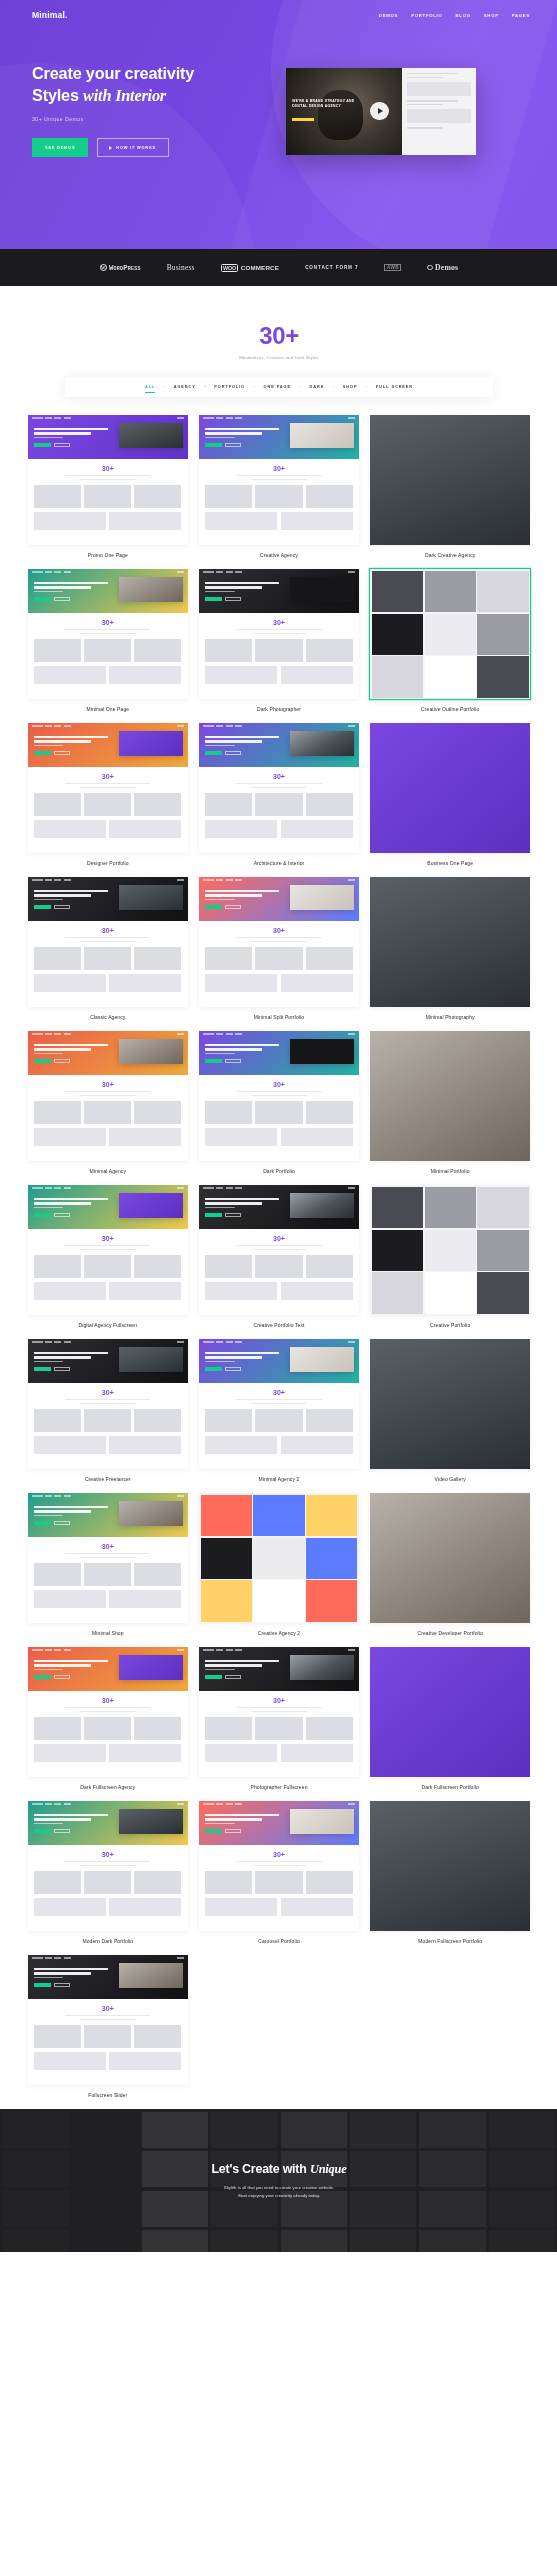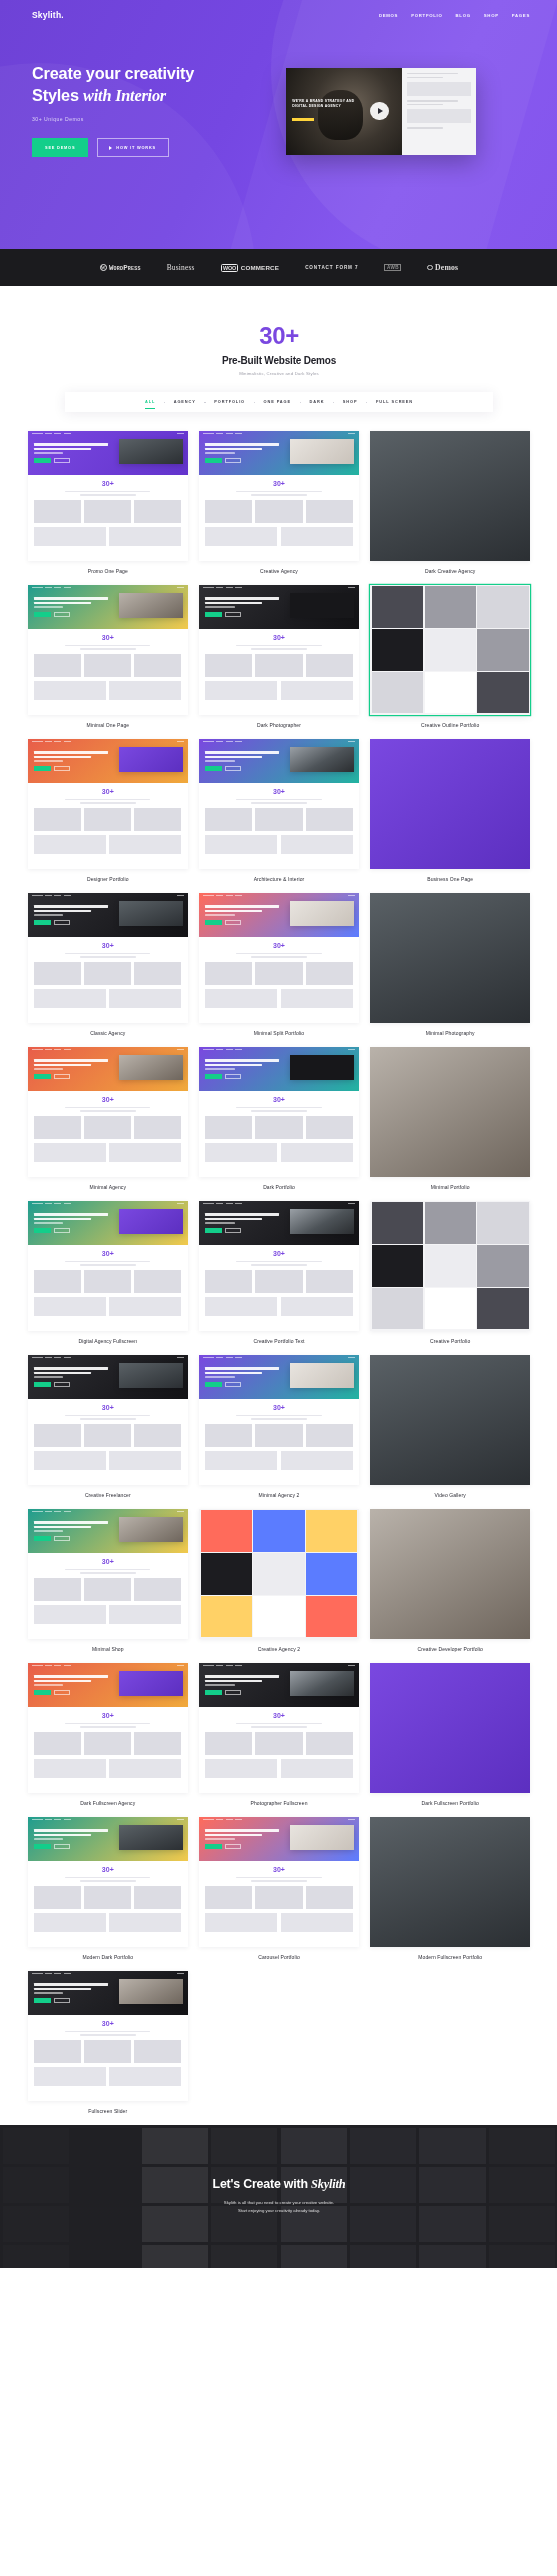--- a/index.html
+++ b/index.html
@@ -366,21 +366,21 @@
 </style>
 </head>
 <body>
 
 <header class="hero">
   <div class="hero-swoosh"></div>
   <div class="hero-swoosh2"></div>
   <div class="hero-diag"></div>
 
   <nav class="navbar">
-    <div class="brand">Skylith.</div>
+    <div class="brand">Minimal.</div>
     <div class="nav-links">
       <a>DEMOS</a>
       <a>PORTFOLIO</a>
       <a>BLOG</a>
       <a>SHOP</a>
       <a>PAGES</a>
     </div>
   </nav>
 
   <div class="hero-inner">
@@ -433,21 +433,20 @@
   <div class="brand-item bi-cf7">CONTACT FORM 7</div>
   <div class="brand-item bi-awb">AWB</div>
   <div class="brand-item bi-kirki">
     <span class="kirki-dot"></span>
     <span>Demos</span>
   </div>
 </section>
 
 <section class="demos">
   <div class="big-num">30+</div>
-  <div class="sec-title">Pre-Built Website Demos</div>
   <div class="sec-sub">Minimalistic, Creative and Dark Styles</div>
 
   <div class="filters" id="filters">
       <span class="filter active">ALL</span>
       <span class="fdot"></span>
       <span class="filter">AGENCY</span>
       <span class="fdot"></span>
       <span class="filter">PORTFOLIO</span>
       <span class="fdot"></span>
       <span class="filter">ONE PAGE</span>
@@ -1390,21 +1389,21 @@
       <i style="background: rgb(195, 195, 202);"></i>
       <i style="background: rgb(107, 107, 116);"></i>
       <i style="background: rgb(167, 167, 176);"></i>
       <i style="background: rgb(115, 115, 128);"></i>
       <i style="background: rgb(140, 140, 150);"></i>
       <i style="background: rgb(93, 93, 102);"></i>
     </div>
   <div class="cta-overlay"></div>
   <div class="cta-inner">
     <div class="cta-title">
-      <span>Let's Create with </span><span class="script">Skylith</span>
+      <span>Let's Create with </span><span class="script">Unique</span>
     </div>
     <div class="cta-text">
       <span>Skylith is all that you need to create your creative website.</span><br>
       <span>Start enjoying your creativity already today.</span>
     </div>
   </div>
 </section>
 
 
 </body></html>

